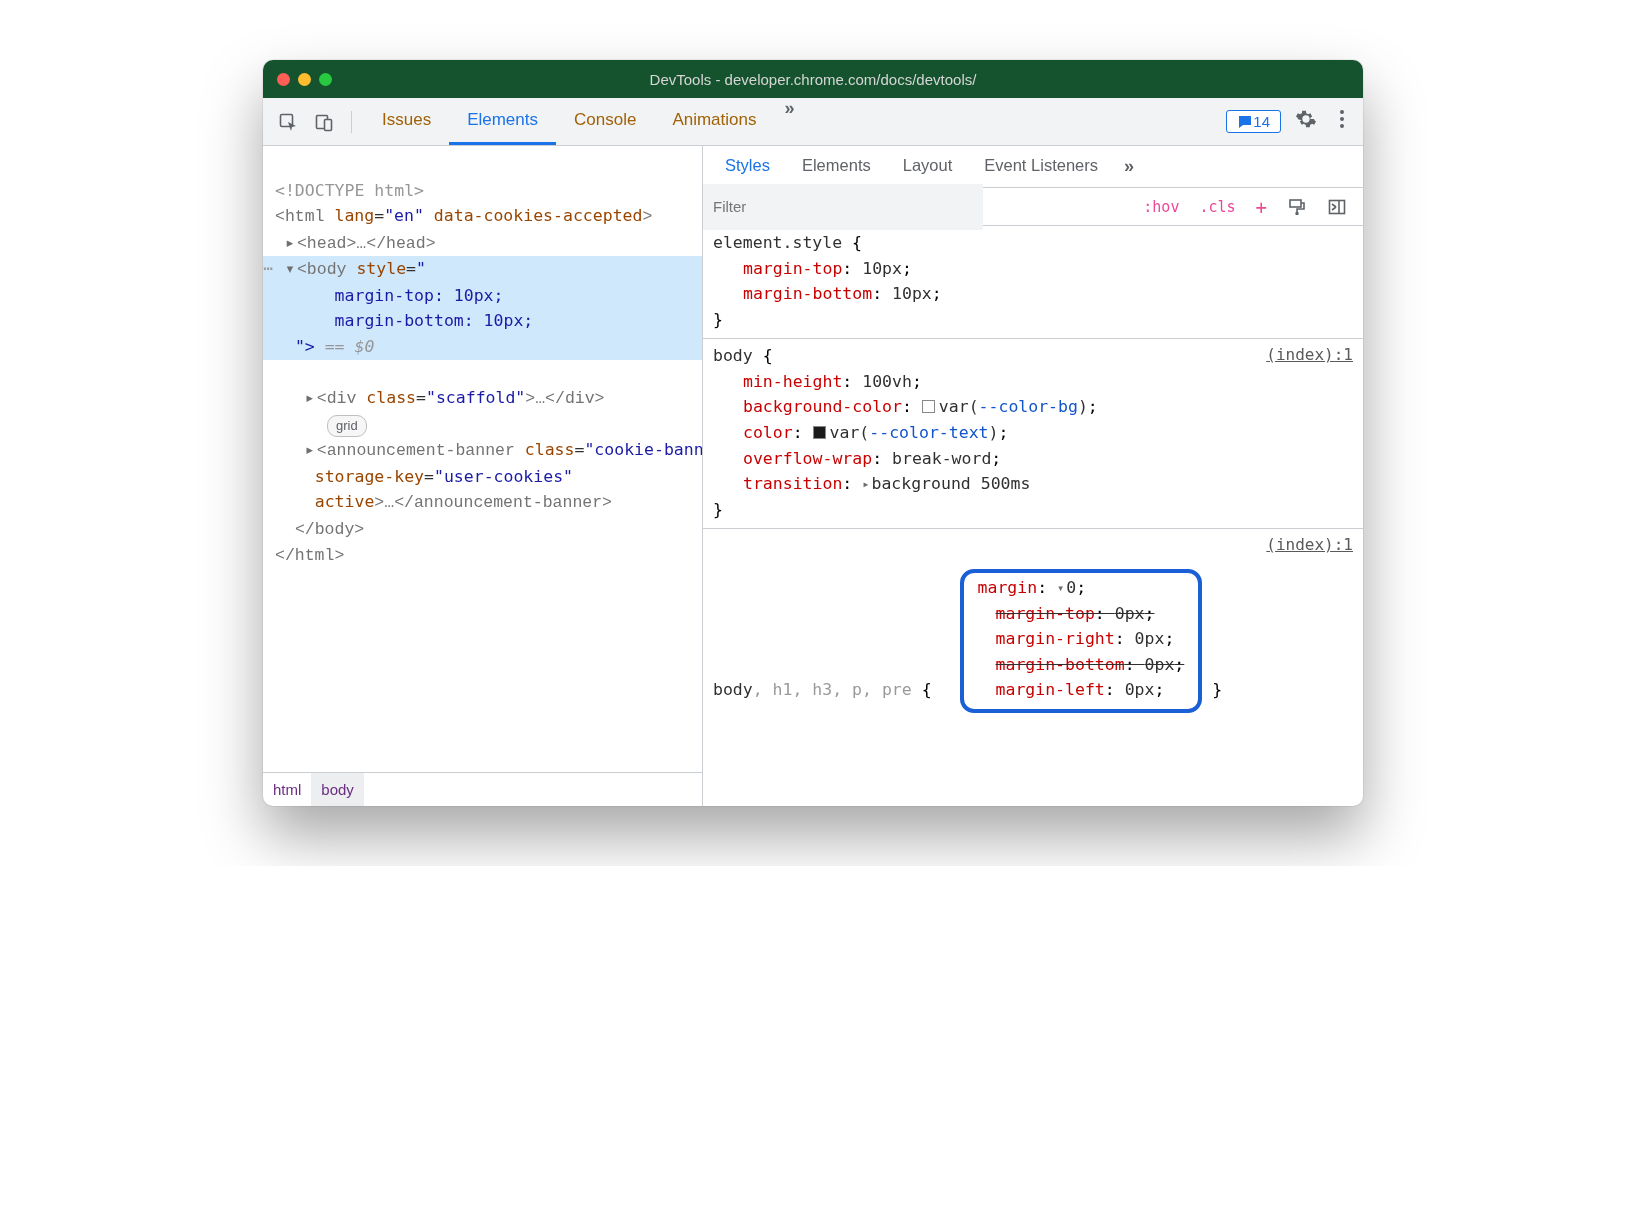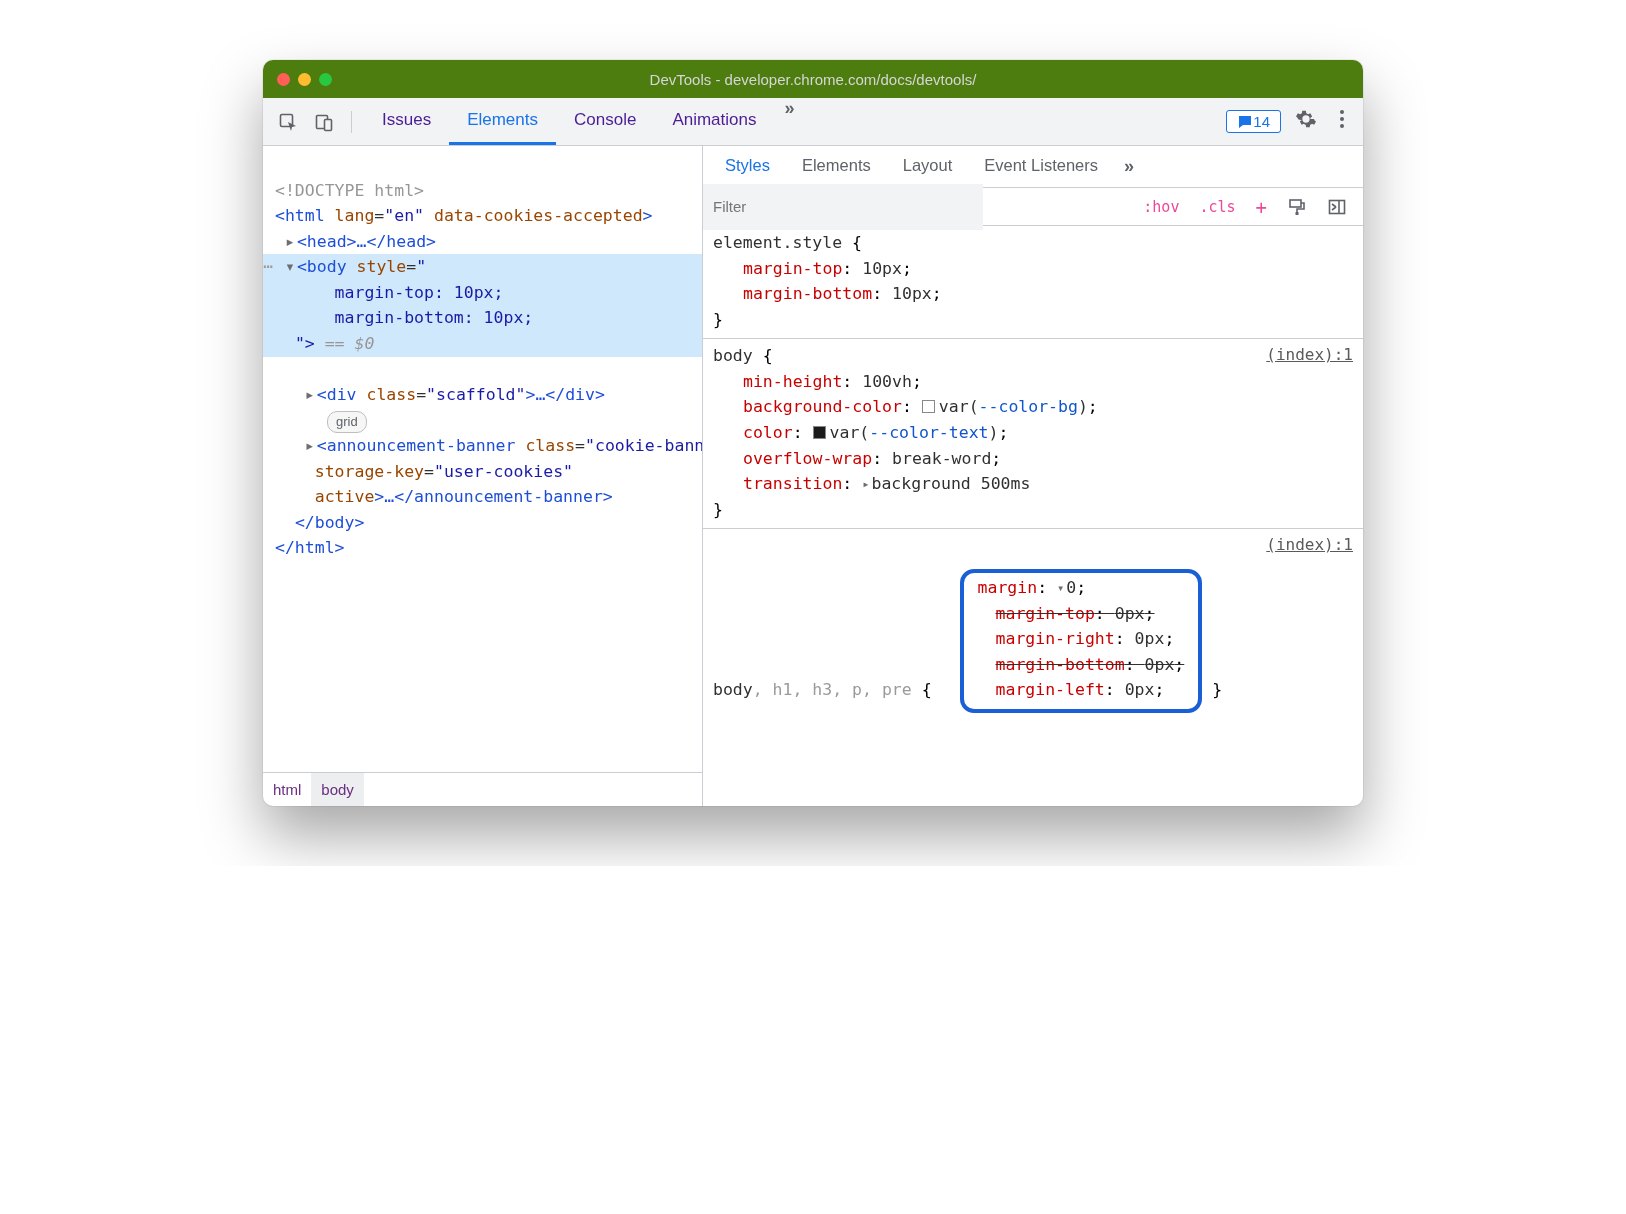--- a/index.html
+++ b/index.html
@@ -11,21 +11,21 @@
   }
   .window {
     width: 1100px;
     margin: 60px auto;
     border-radius: 10px;
     box-shadow: 0 30px 60px rgba(0,0,0,0.35), 0 0 0 1px rgba(0,0,0,0.05);
     overflow: hidden;
     background: #fff;
   }
   .titlebar {
-    background: #4d7c0f;
+    background: #14532d;
     height: 38px;
     display: flex;
     align-items: center;
     padding: 9px 14px;
     position: relative;
   }
   .traffic { display: flex; gap: 8px; }
   .dot { width: 13px; height: 13px; border-radius: 50%; }
   .dot.red { background: #ff5f57; }
   .dot.yellow { background: #febc2e; }
@@ -42,21 +42,21 @@
     padding: 0 10px; gap: 6px;
   }
   .tool-icon {
     width: 30px; height: 30px; display:flex; align-items:center; justify-content:center;
     color: #5f6368; cursor: pointer; border-radius:2px;
   }
   .vsep { width:1px; height: 22px; background:#cacdd1; margin: 0 6px; }
   .tabs { display:flex; gap:0; align-items:stretch; height:100%; }
   .tab {
     display:flex; align-items:center; padding: 0 18px;
-    color:#4c1d95; cursor:pointer; font-size: 17px;
+    color:#a16207; cursor:pointer; font-size: 17px;
     border-bottom: 3px solid transparent;
   }
   .tab.active { color:#1a73e8; border-bottom-color:#1a73e8; font-weight:500;}
   .overflow { color:#5f6368; padding: 0 10px; cursor:pointer; font-weight:700; font-size:18px;}
   .spacer { flex:1; }
   .badge {
     display:flex; align-items:center; 
     border:1px solid #1a73e8; color:#1a73e8;
     padding: 2px 10px; border-radius:3px; font-size:15px; cursor:pointer;
     background:#fff;
@@ -67,21 +67,21 @@
     width: 440px; border-right:1px solid #cacdd1;
     display:flex; flex-direction:column;
     font-family: Menlo, Consolas, monospace; font-size:16.5px;
     line-height: 1.55;
   }
   .dom {
     flex:1; overflow:hidden; padding: 6px 0 6px 12px;
     white-space: pre; color:#303030;
   }
   .tok-doctype, .tok-gray { color:#969696; }
-  .tok-tag { color:#1d4ed8; }
+  .tok-tag { color:#737373;font-family:Liberation Mono, monospace; }
   .tok-attr { color:#994500; }
   .tok-str { color:#1a1aa6; }
   .expand { color:#6e6e6e; display:inline-block; width:12px; }
   .dom .selected {
     background:#cfe8fc; display:block; margin-left:-12px; padding-left:12px;
   }
   .dom .hidden-dots { color:#9a9a9a; position:absolute; margin-left:-12px; }
   .grid-pill {
     display:inline-block; border:1px solid #bfbfbf; border-radius:10px;
     padding: 0 8px; font-size:13px; color:#5f6368; background:#f6f6f6;

